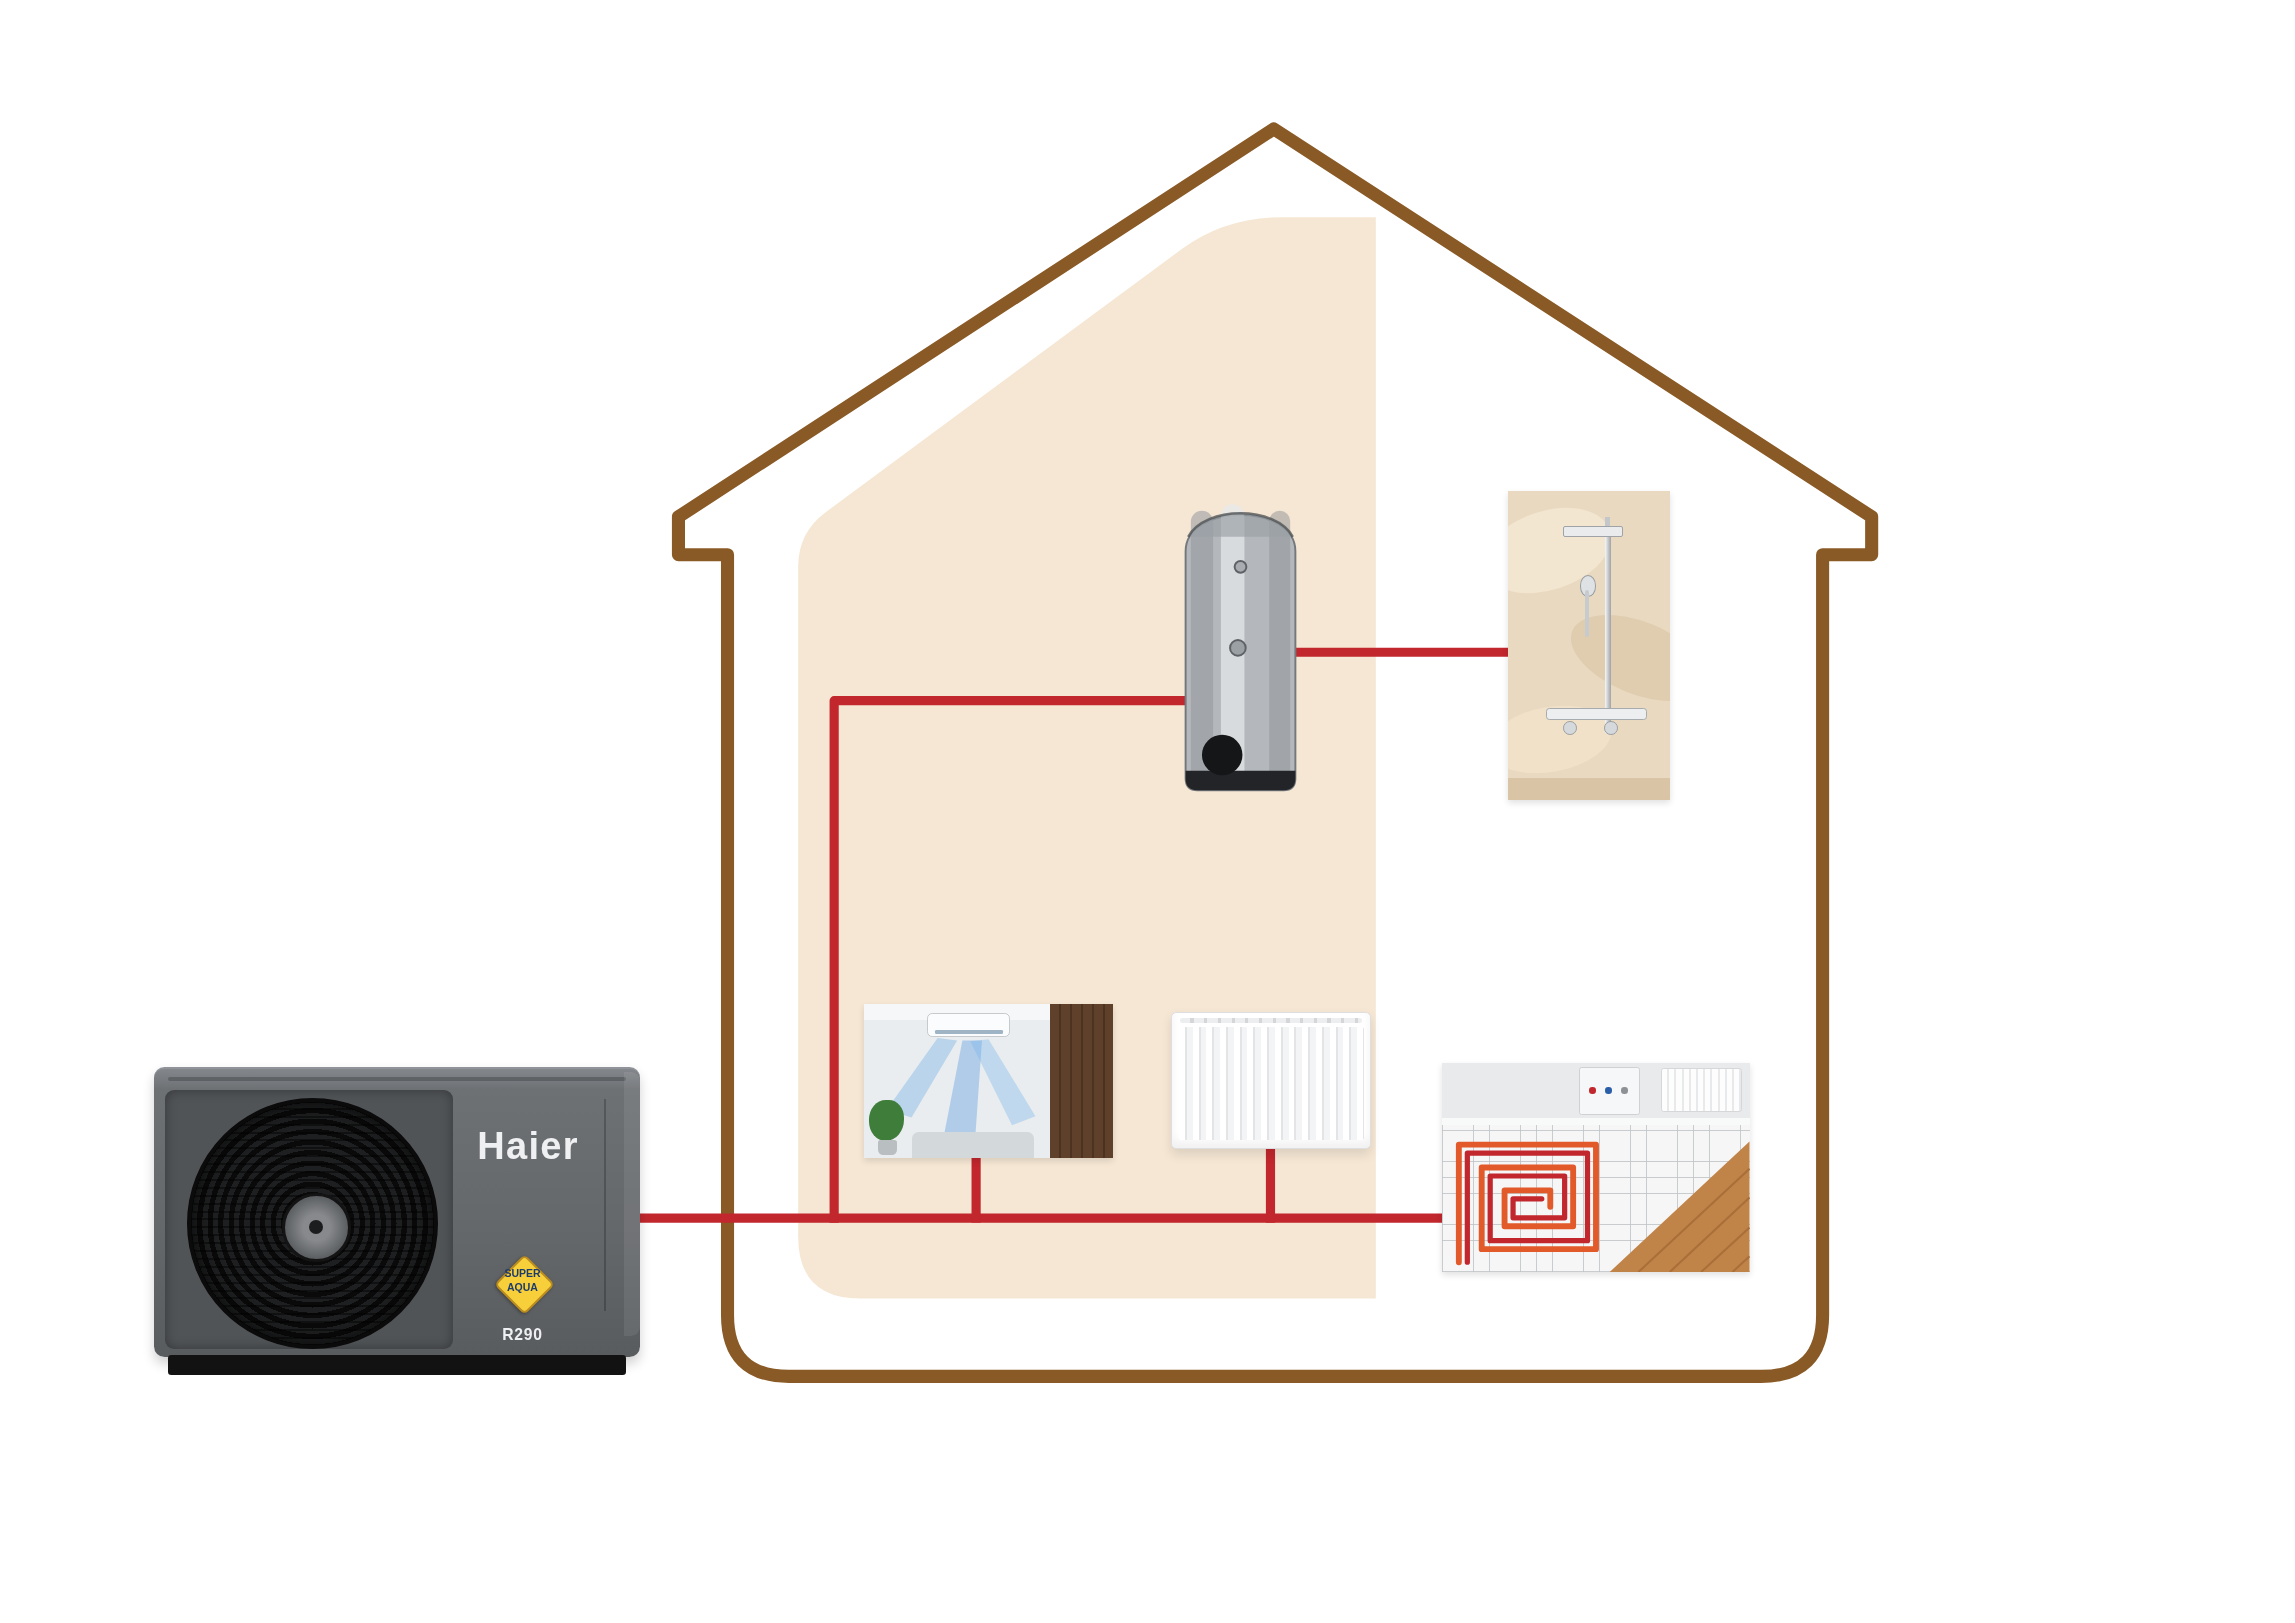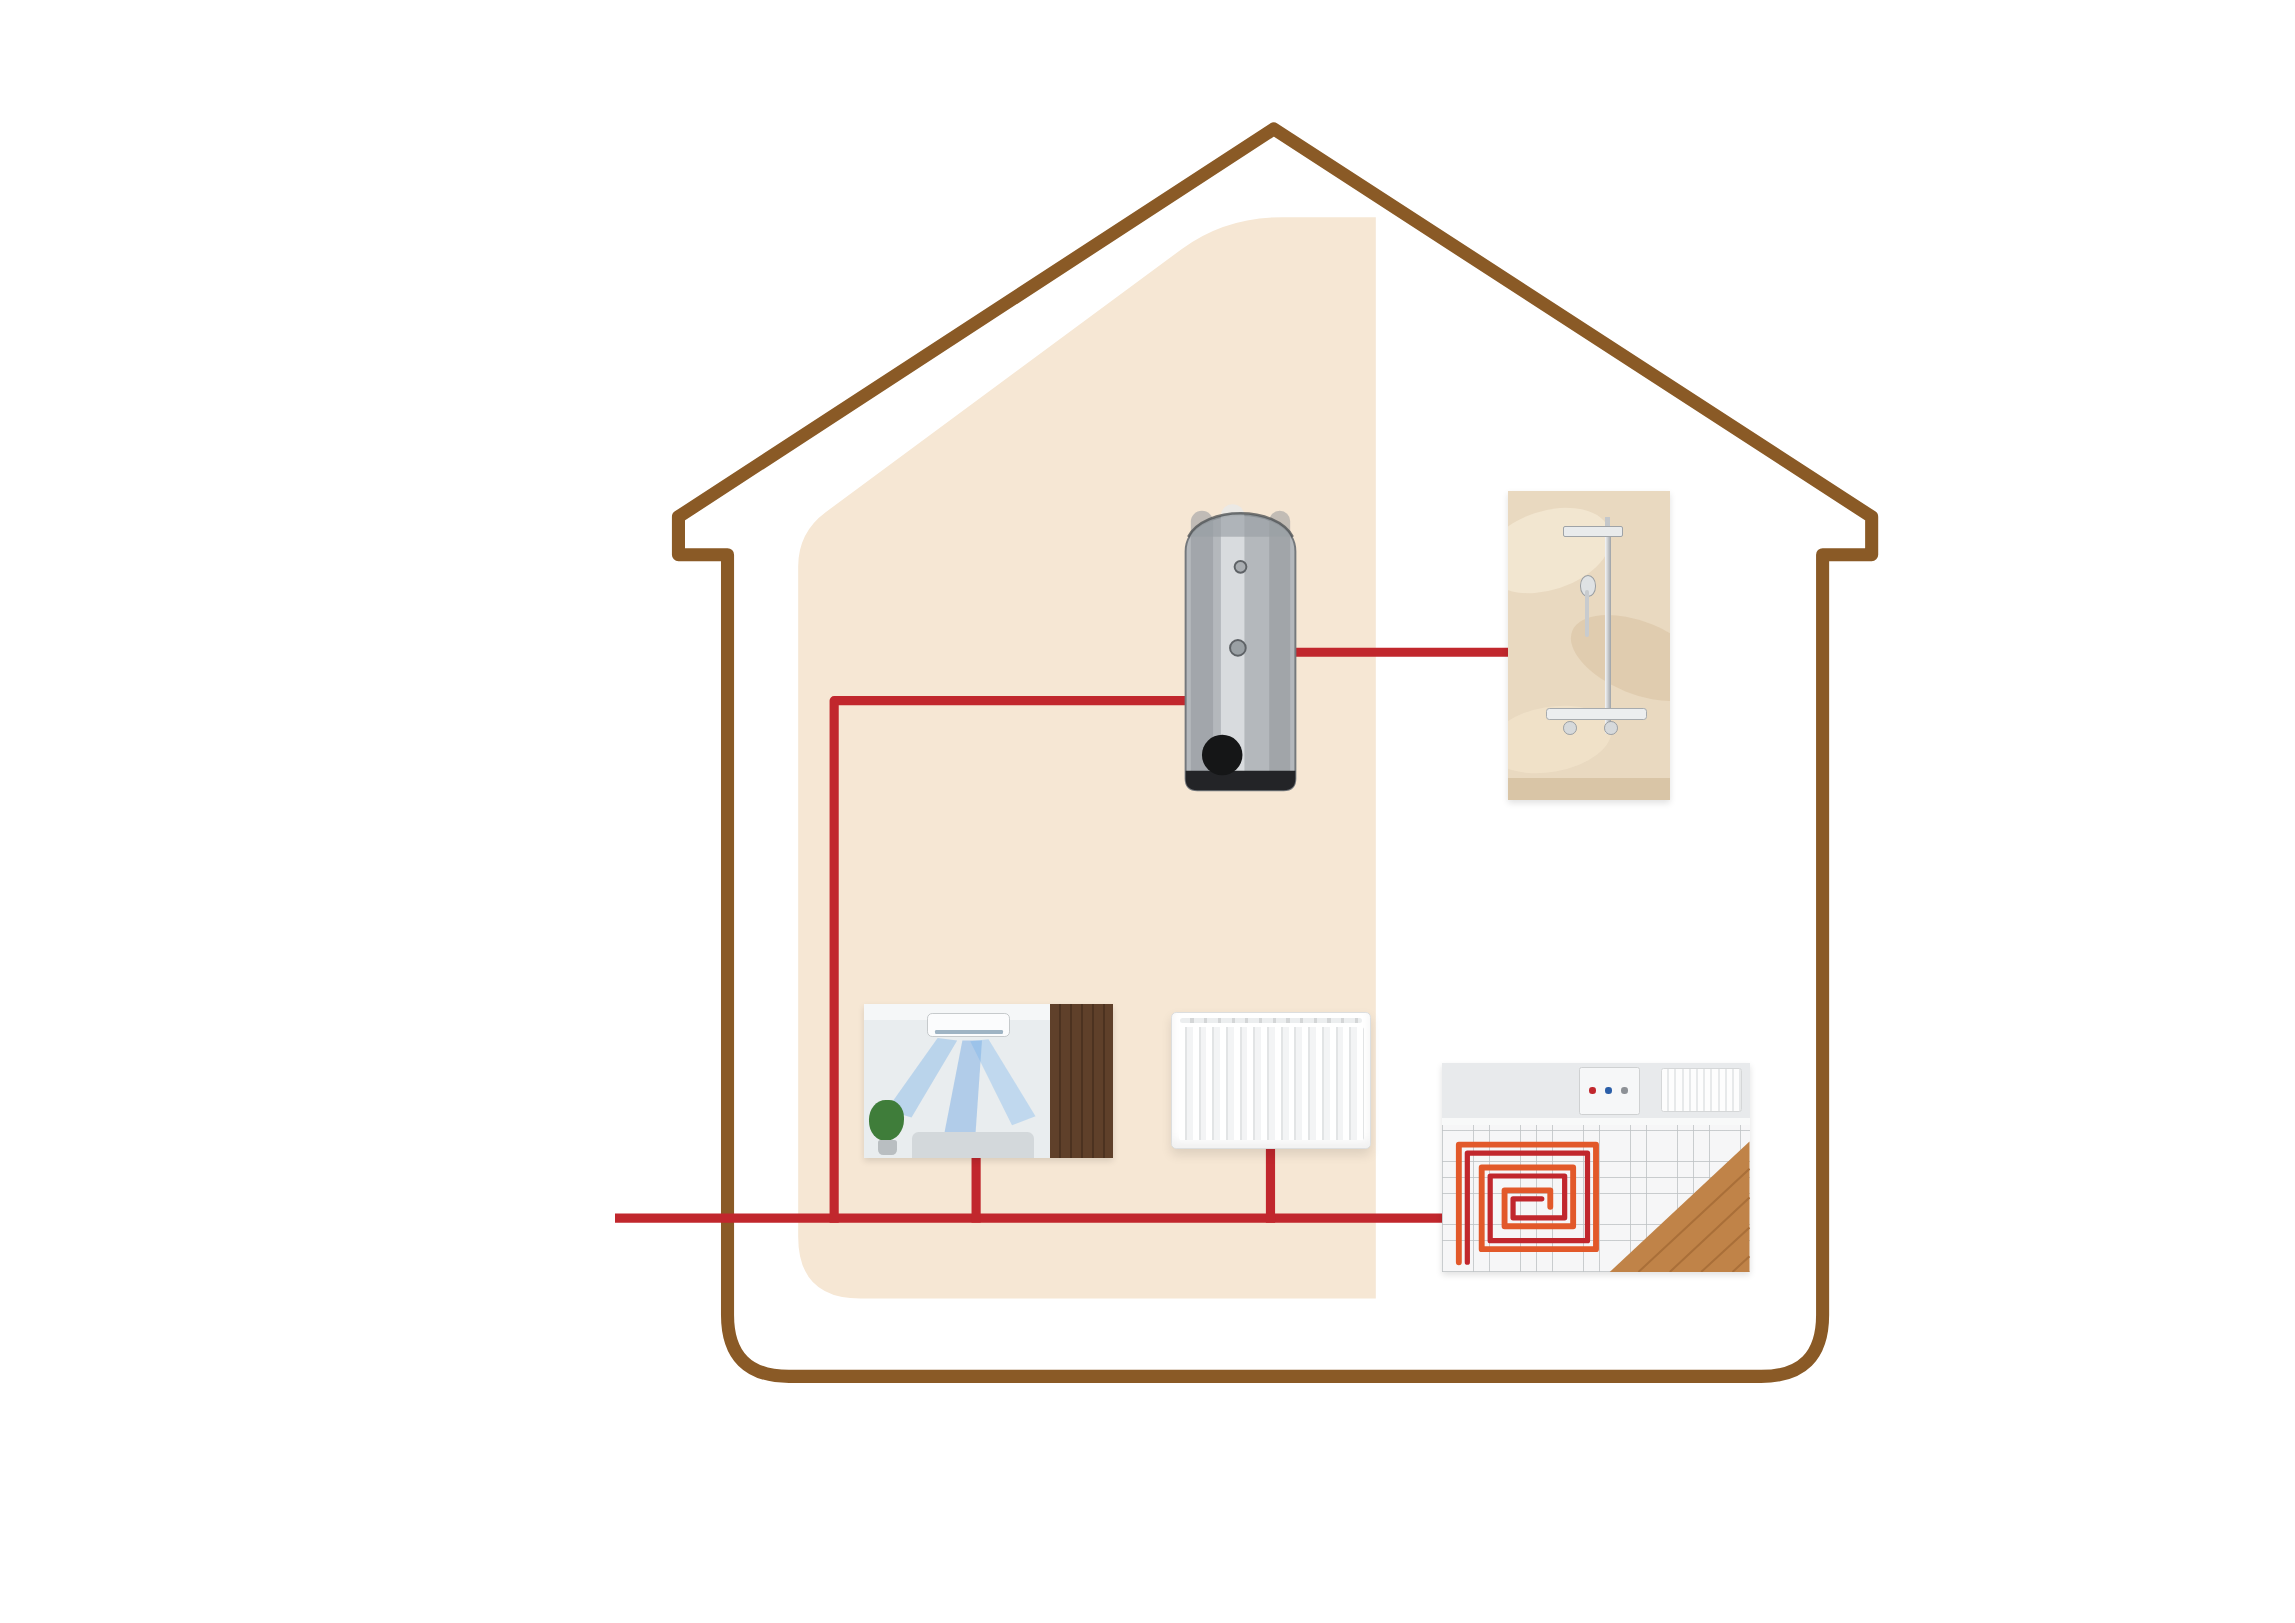--- a/index.html
+++ b/index.html
@@ -97,20 +97,44 @@
     <path d="M1947 197 L1037 790 L1037 848 L1112 848 L1112 2010 Q1112 2104 1206 2104 L2692 2104 Q2786 2104 2786 2010 L2786 848 L2861 848 L2861 790 Z" fill="none" stroke="#8a5a26" stroke-width="20" stroke-linejoin="round" stroke-linecap="round"></path>
     <g stroke="#c1272d" stroke-width="14" fill="none" stroke-linejoin="round">
       <path d="M940 1862 L2214 1862"></path>
       <path d="M1812 1071 L1275 1071 L1275 1869"></path>
       <path d="M1492 1745 L1492 1869"></path>
       <path d="M1942 1735 L1942 1869"></path>
       <path d="M1978 997 L2315 997"></path>
     </g>
   </svg>
 
+  <div class="comp hp">
+    <div class="hp-body">
+      <div class="hp-topgroove"></div>
+      <div class="hp-recess"></div>
+      <div class="hp-fan">
+        <div class="hp-fan-grille"></div>
+        <div class="hp-hub">
+            <div class="hp-hub-dot"></div>
+          </div>
+      </div>
+      <div class="hp-seam" style="left:450px;"></div>
+      <div class="hp-cap"></div>
+      <div class="hp-brand">Haier</div>
+      <div class="hp-badge">
+        <div class="hp-diamond"></div>
+        <div class="hp-badge-text">
+          <span>SUPER</span><br>
+          <span>AQUA</span>
+        </div>
+      </div>
+      <div class="hp-model">R290</div>
+    </div>
+    <div class="hp-base"></div>
+  </div>
 
   <div class="comp tank">
     <svg width="115" height="319" viewBox="0 0 176 488">
       <path d="M4,92 C4,18 172,18 172,92 L172,440 Q172,458 154,458 L22,458 Q4,458 4,440 Z" fill="#b4b8bc" stroke="#74787c" stroke-width="3"></path>
       <rect x="12" y="30" width="34" height="416" rx="17" fill="#94989c" opacity="0.55"></rect>
       <rect x="58" y="20" width="36" height="430" rx="18" fill="#e7eaec" opacity="0.7"></rect>
       <rect x="132" y="30" width="32" height="416" rx="16" fill="#8e9296" opacity="0.5"></rect>
       <path d="M8,70 C34,22 142,22 168,70 Z" fill="#9aa0a5" opacity="0.65"></path>
       <path d="M8,70 C34,22 142,22 168,70" fill="none" stroke="#4a4d50" stroke-width="4" opacity="0.75"></path>
       <path d="M4,428 L172,428 L172,440 Q172,458 154,458 L22,458 Q4,458 4,440 Z" fill="#232427"></path>

